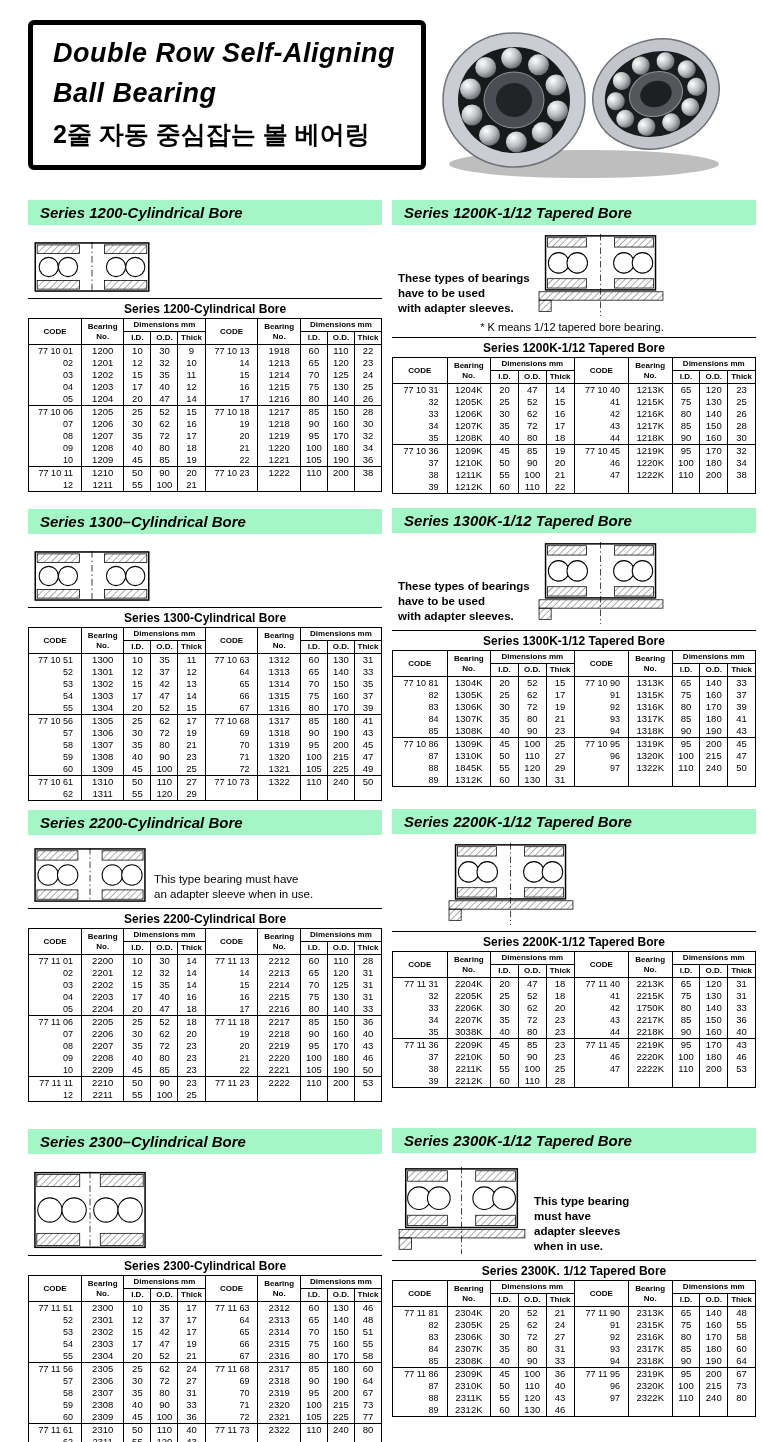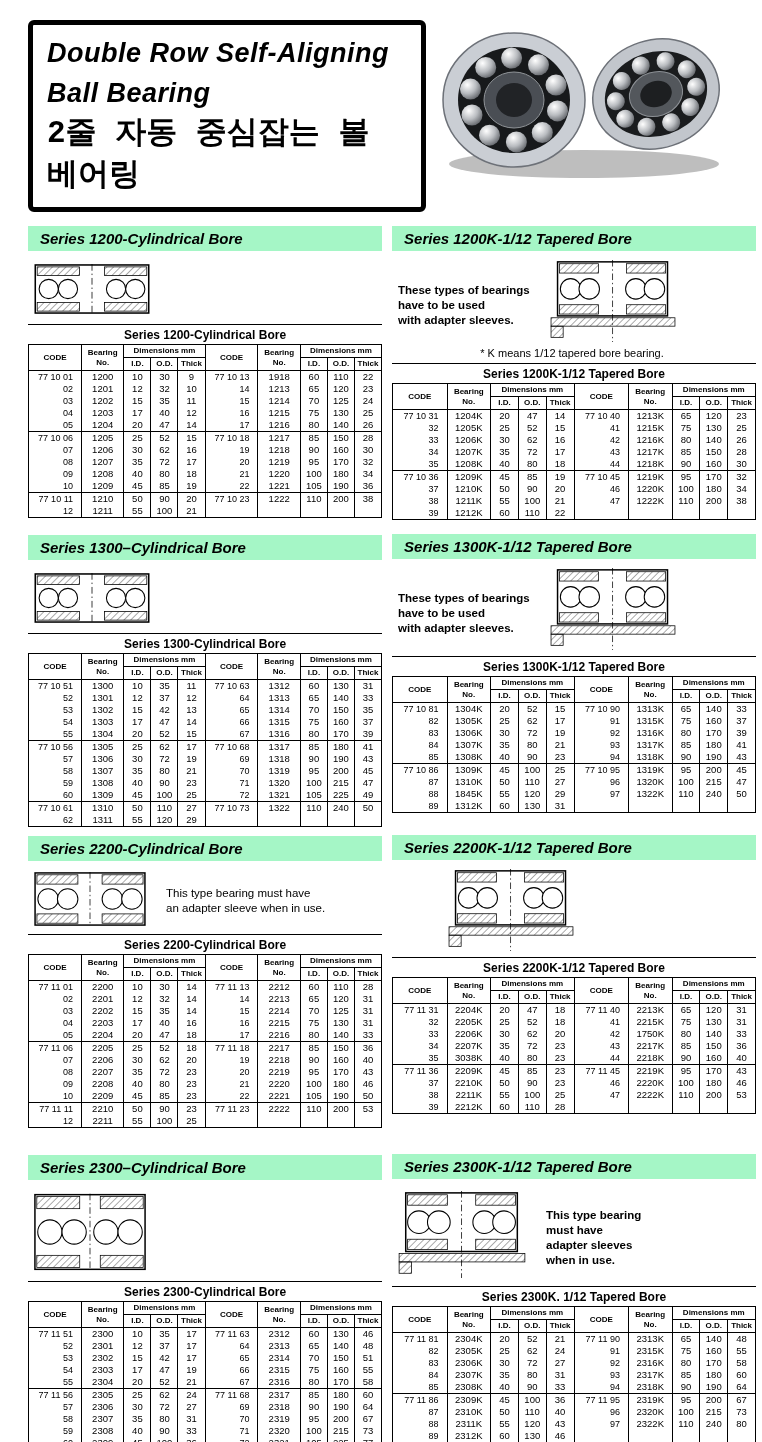--- a/index.html
+++ b/index.html
@@ -1,34 +1,34 @@
 <!DOCTYPE html>
 <html><head>
 <meta charset="utf-8">
 <style>
   html,body{margin:0;padding:0;background:#fff;}
   body{width:762px;min-height:1442px;font-family:"Liberation Sans",sans-serif;color:#000;}
   .page{width:762px;box-sizing:border-box;padding:14px 6px 12px 6px;}
 
   
   .hdr{display:flex;align-items:flex-start;}
-  .hdr-box{border:5px solid #000;border-radius:6px;margin:6px 0 0 22px;padding:8px 14px 10px 14px;width:398px;box-sizing:border-box;}
+  .hdr-box{border:5px solid #000;border-radius:6px;margin:6px 0 0 22px;padding:8px 14px 10px 20px;width:398px;box-sizing:border-box;}
   .hl{font-style:italic;font-weight:bold;font-size:27px;line-height:40px;letter-spacing:.5px;}
-  .hk{font-weight:bold;font-size:31px;line-height:42px;font-family:Liberation Mono, monospace;}
+  .hk{font-weight:bold;font-size:25px;line-height:42px;}
   .photos{margin-left:8px;}
 
   
   .cols{display:flex;gap:10px;padding:14px 0 0 22px;}
   .colL{width:356px;}
   .colR{width:366px;}
 
   
   .sect{box-sizing:border-box;margin-bottom:6px;}
   .banner{background:#a5f6c6;font-style:italic;font-weight:bold;font-size:15px;padding:4px 12px;margin-bottom:7px;}
-  .dr-row{display:flex;align-items:center;gap:20px;padding:2px 0 4px 6px;min-height:58px;}
+  .dr-row{display:flex;align-items:flex-end;gap:8px;padding:2px 0 4px 6px;min-height:58px;}
   .dr-row.center{padding-left:56px;}
   .note{font-size:11.5px;line-height:15px;white-space:pre-line;padding-top:4px;}
   .note.b{font-weight:bold;padding-top:8px;}
   .knote{font-size:11px;font-weight:normal;text-align:center;padding:1px 4px 2px 0;}
   .ttitle{text-align:center;font-weight:bold;font-size:12px;border-top:1.4px solid #000;padding:3px 0 2px 0;margin-top:2px;}
 
   
   .btable{border-collapse:collapse;width:100%;table-layout:fixed;border:1.6px solid #000;}
   .btable th{border:1px solid #000;font-size:8px;font-weight:bold;padding:1px 0;line-height:10px;}
   .btable td{border-left:1px solid #000;border-right:1px solid #000;font-size:9.5px;text-align:center;padding:0;line-height:12px;height:12px;overflow:hidden;}

